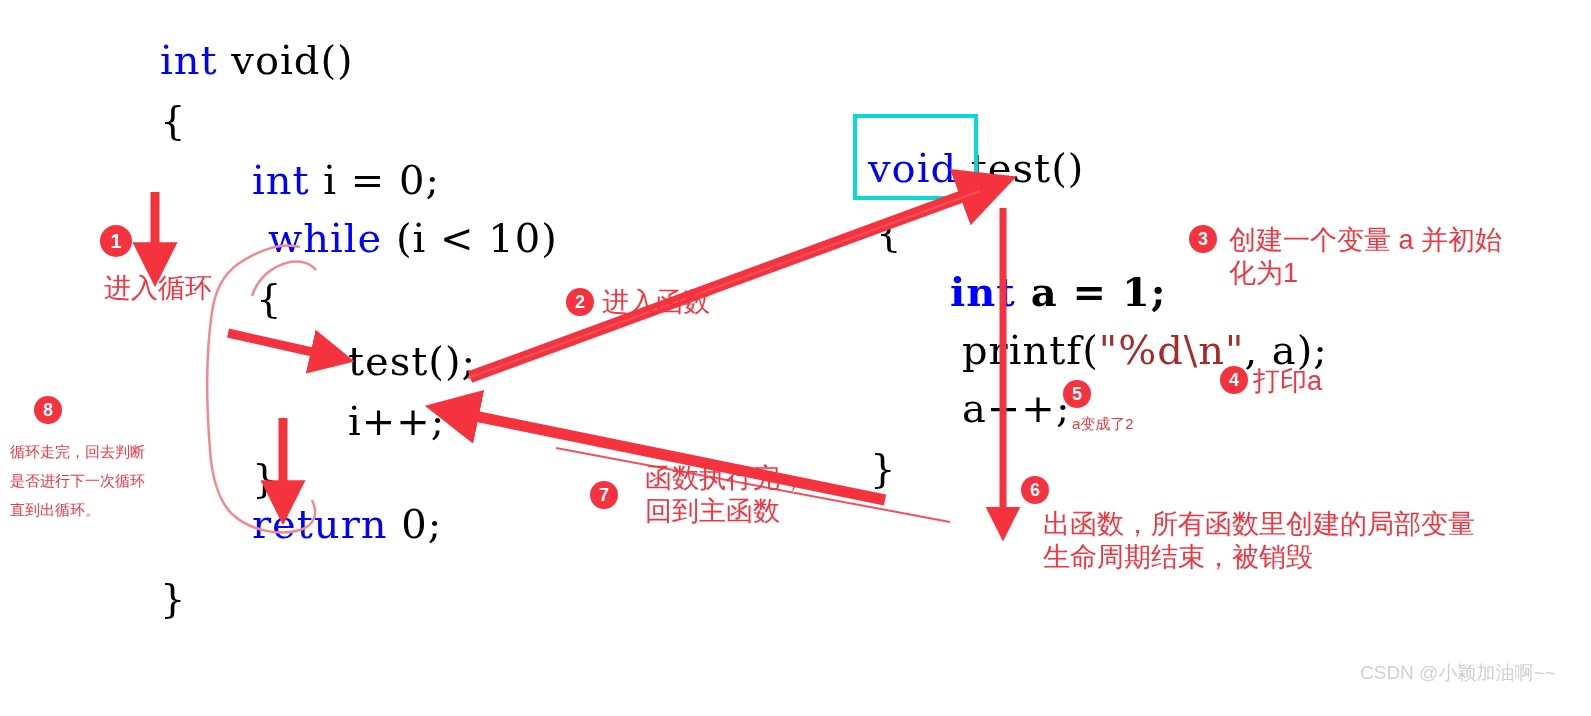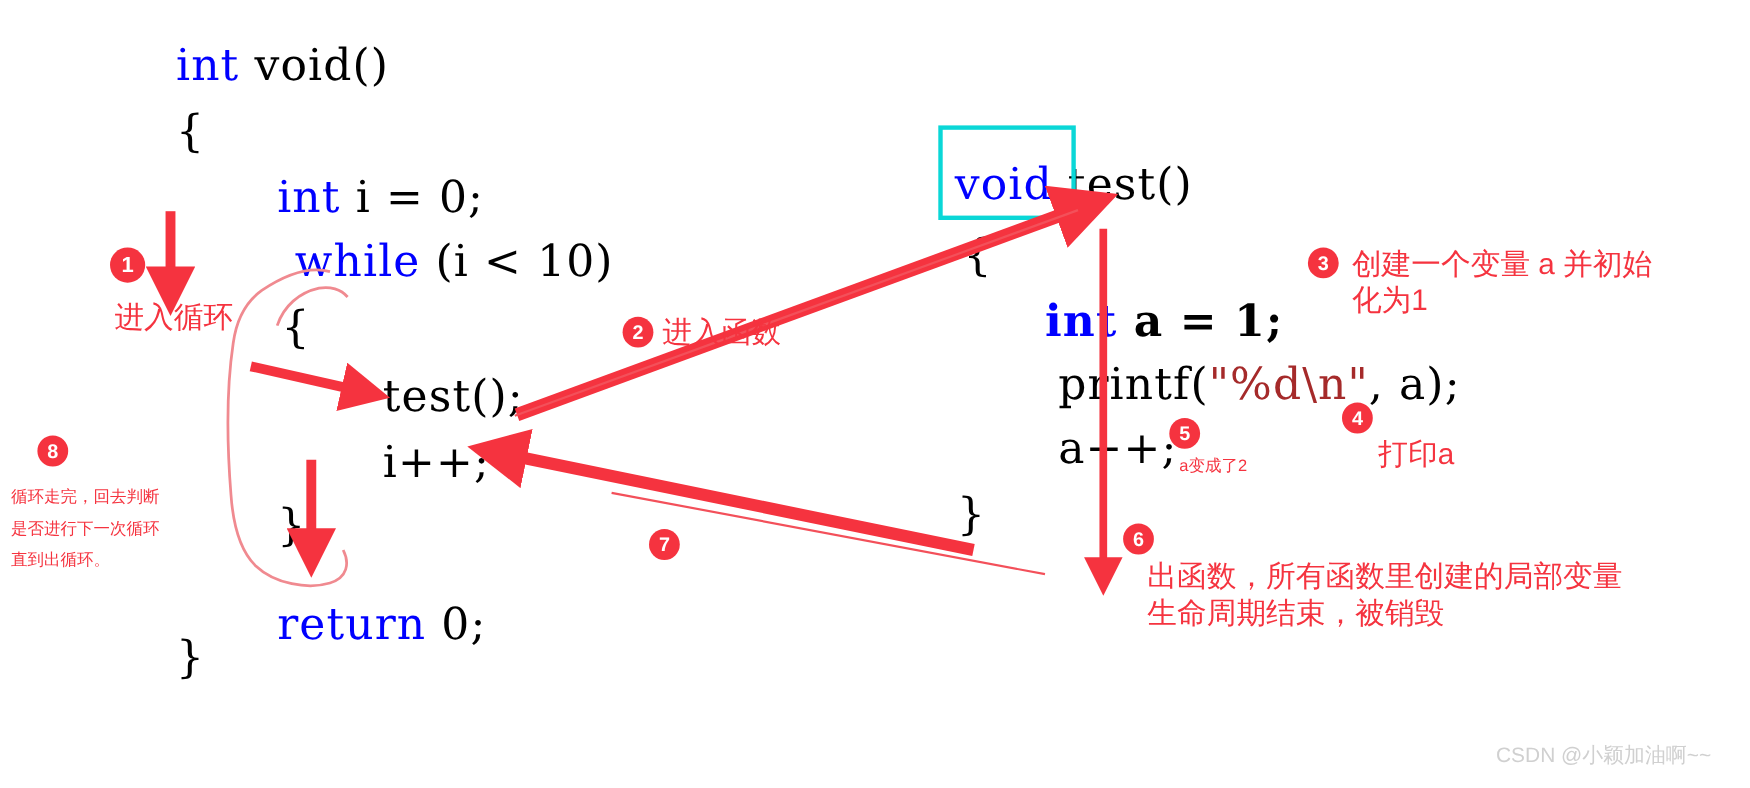--- a/index.html
+++ b/index.html
@@ -103,21 +103,21 @@
   <div class="code" style="left:252px; top:210px;margin-left:16px;"><span class="kw">while</span><span class="blk"> (i &lt; 10)</span></div>
 
   <div class="code" style="left:256px; top:270px;">{</div>
 
   <div class="code" style="left:348px; top:333px;">test();</div>
 
   <div class="code" style="left:348px; top:393px;">i++;</div>
 
   <div class="code" style="left:252px; top:450px;">}</div>
 
-  <div class="code" style="left:252px; top:540px;"><span class="kw">return</span><span class="blk"> 0;</span></div>
+  <div class="code" style="left:252px; top:496px;"><span class="kw">return</span><span class="blk"> 0;</span></div>
 
   <div class="code" style="left:160px; top:570px;">}</div>
 
   <div class="code" style="left:868px; top:140px;"><span class="kw">void</span><span class="blk"> test()</span></div>
 
   <div class="void-box" style="left:853px; top:114px; width:125px; height:86px;"></div>
 
   <div class="code" style="left:876px; top:204px;">{</div>
 
   <div class="code" style="left:950px; top:264px;font-weight:bold;"><span class="kw">int</span><span class="blk"> a = 1;</span></div>
@@ -174,31 +174,33 @@
   <div class="ann" style="left:104px; top:272px;">进入循环</div>
 
   <div class="badge badge-sm" style="left:566px; top:288px;">2</div>
   <div class="ann" style="left:602px; top:286px;">进入函数</div>
 
   <div class="badge badge-sm" style="left:1189px; top:225px;">3</div>
   <div class="ann" style="left:1229px; top:224px;">创建一个变量 a 并初始
 化为1</div>
 
   <div class="badge badge-sm" style="left:1220px; top:366px;">4</div>
-  <div class="ann" style="left:1253px; top:365px;margin-top:32px;">打印a</div>
+  <div class="ann" style="left:1253px; top:365px;">打印a</div>
 
   <div class="badge badge-sm" style="left:1063px; top:380px;">5</div>
   <div class="ann ann-small" style="left:1072px; top:409px;">a变成了2</div>
 
   <div class="badge badge-sm" style="left:1021px; top:476px;">6</div>
   <div class="ann" style="left:1043px; top:508px;">出函数，所有函数里创建的局部变量
 生命周期结束，被销毁</div>
 
   <div class="badge badge-sm" style="left:590px; top:481px;">7</div>
+  <div class="ann" style="left:645px; top:462px;">函数执行完，
+回到主函数</div>
 
   <div class="badge badge-sm" style="left:34px; top:396px;">8</div>
   <div class="ann ann-small" style="left:10px; top:437px;">循环走完，回去判断
 是否进行下一次循环
 直到出循环。</div>
 
-  <div class="watermark" style="left:1360px; top:674px;">CSDN @小颖加油啊~~</div>
+  <div class="watermark" style="left:1360px; top:660px;">CSDN @小颖加油啊~~</div>
 
 </div>
 
 </body></html>

